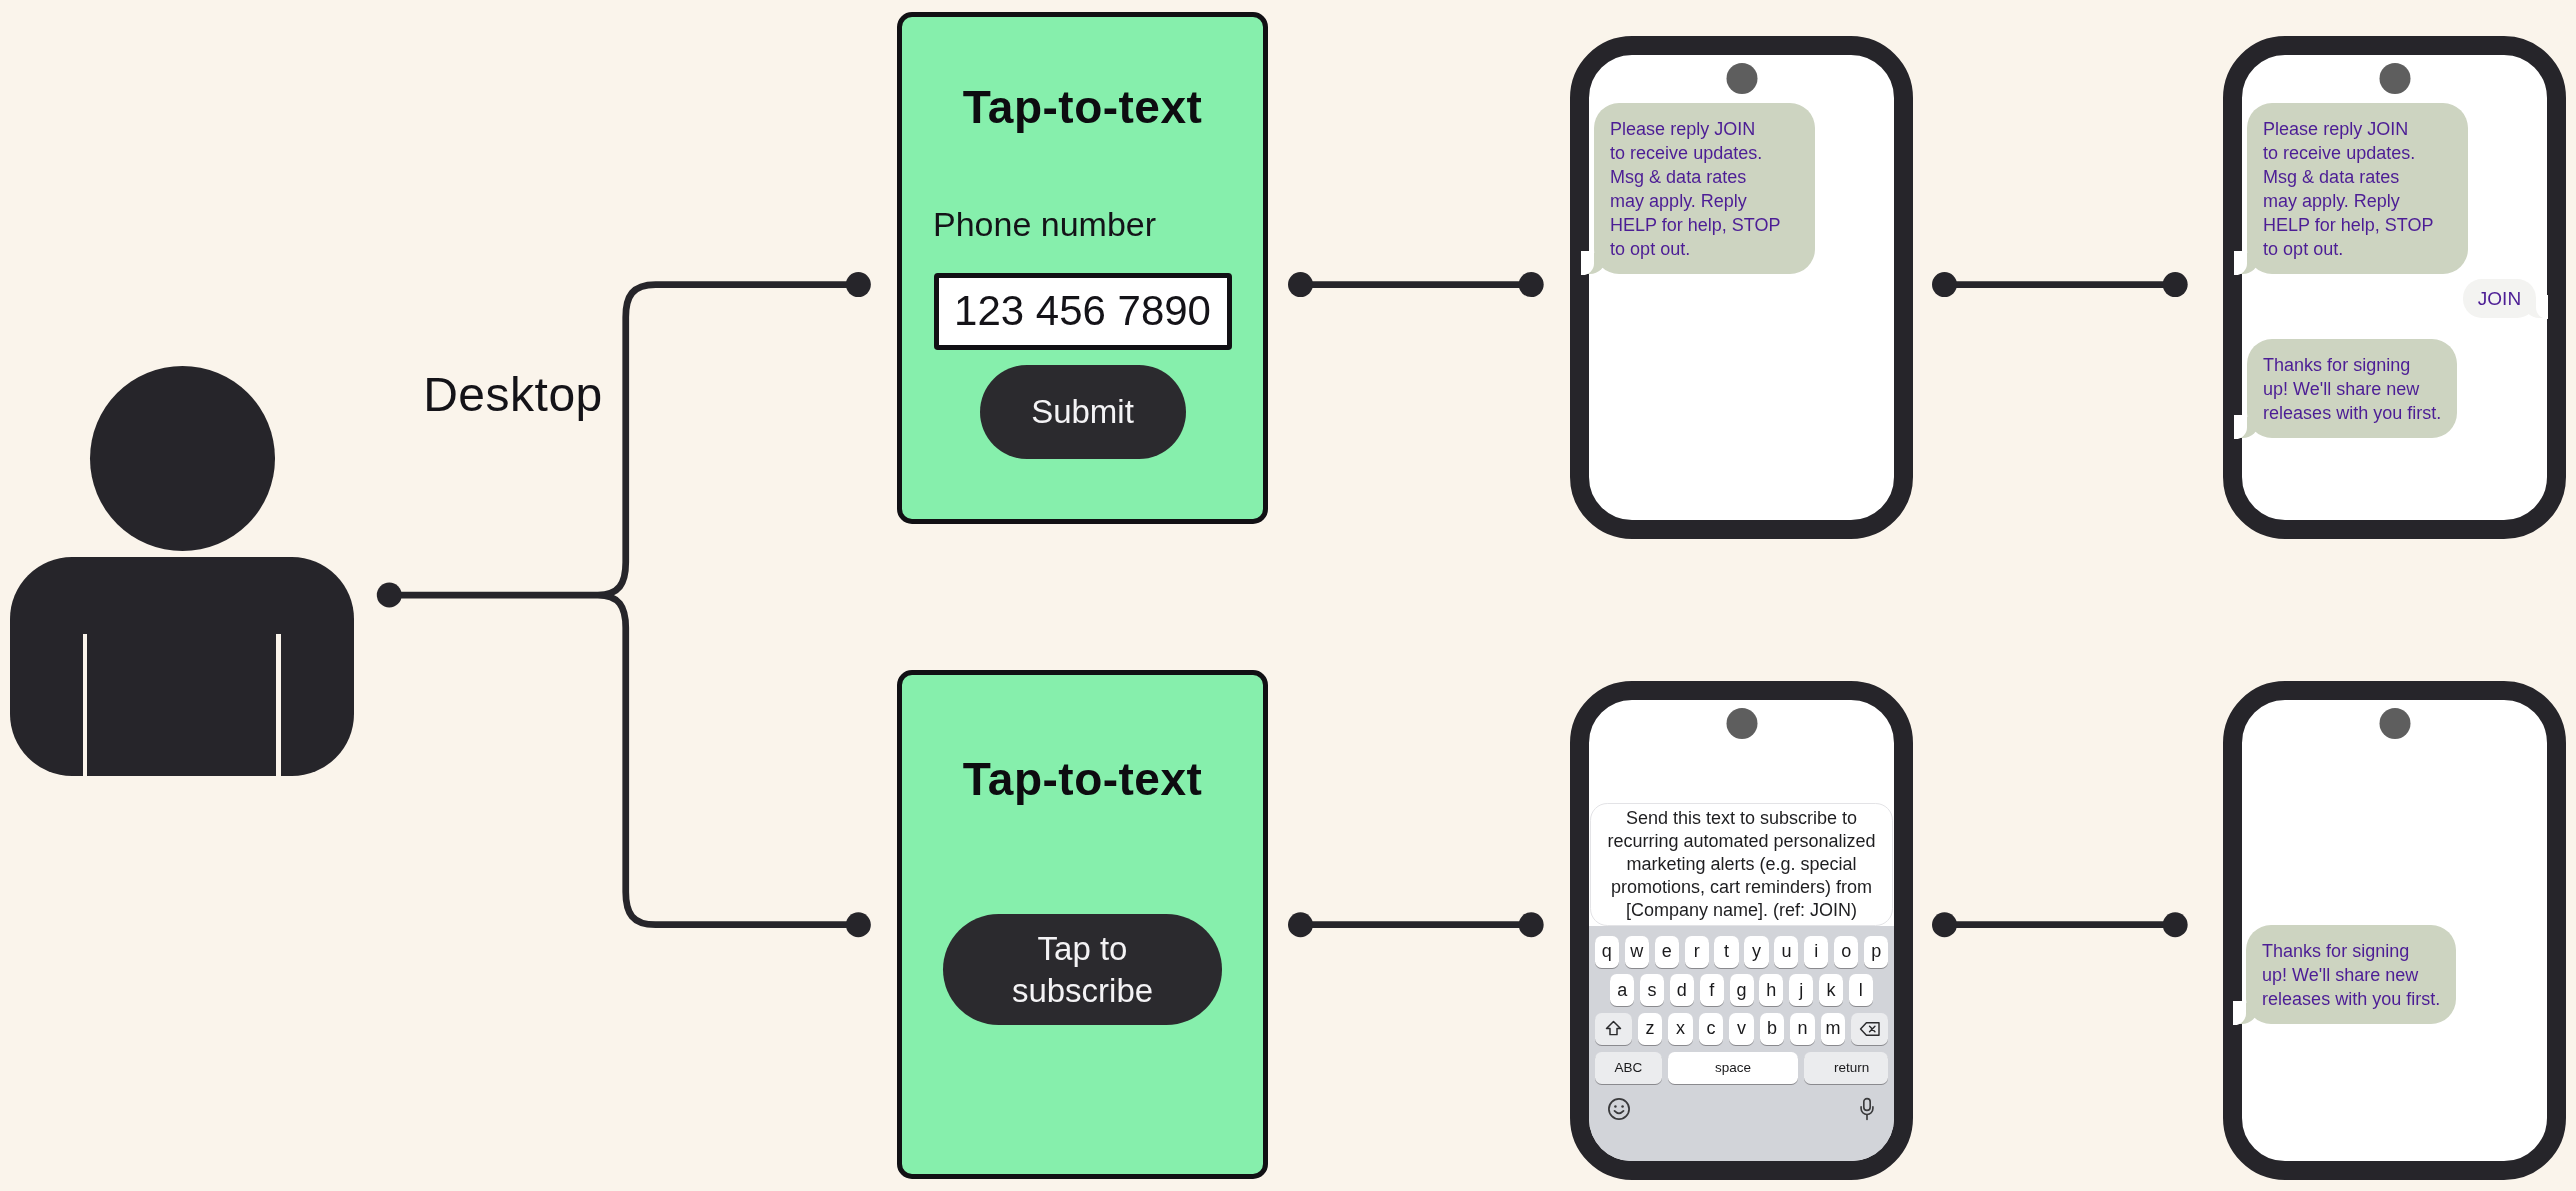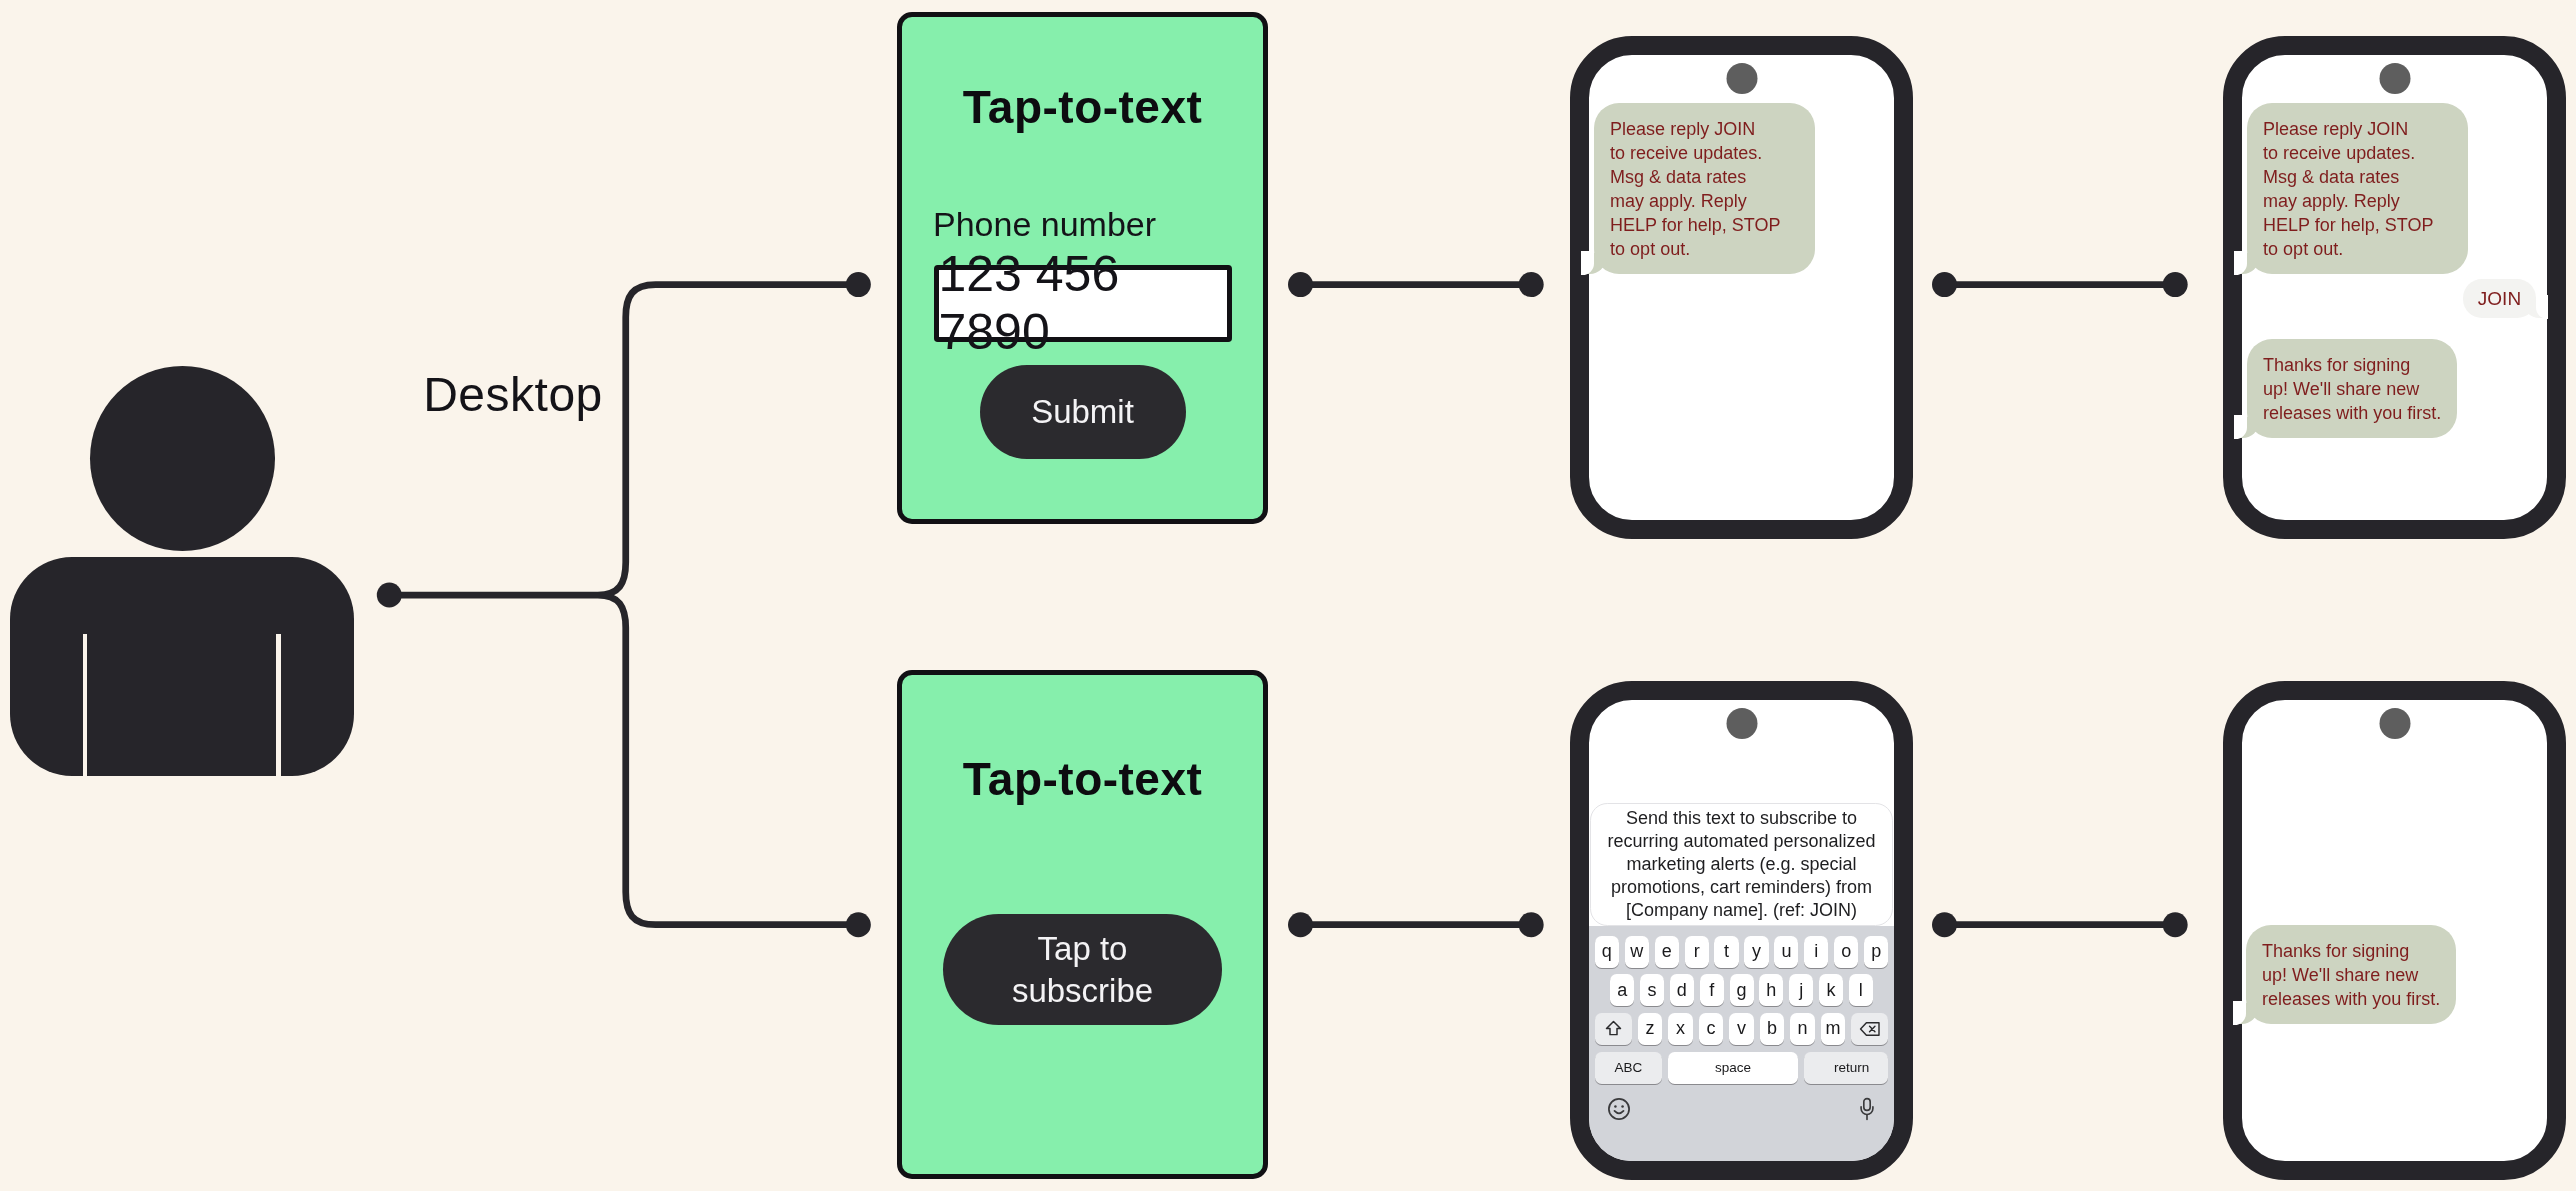--- a/index.html
+++ b/index.html
@@ -25,39 +25,39 @@
 
   
   .card{position:absolute;left:897px;width:371px;background:#86efac;border:5.8px solid #111014;
         border-radius:15px;box-sizing:border-box;}
   .card.desktop{top:11.5px;height:512px;}
   .card.mobile{top:670px;height:509px;}
   .card-title{position:absolute;left:0;right:0;text-align:center;font-size:46px;font-weight:bold;color:#0d0c10;letter-spacing:0.5px;}
   .card.desktop .card-title{top:63px;}
   .card.mobile .card-title{top:77px;}
   .field-label{position:absolute;left:31px;top:188px;font-size:34px;color:#141318;}
-  .phone-input{position:absolute;left:0;right:0;margin:8px auto;top:240px;width:298px;height:77px;background:#fff;
+  .phone-input{position:absolute;left:0;right:0;margin:16px auto;top:240px;width:298px;height:77px;background:#fff;
                border:5.8px solid #111014;border-radius:3.8px;box-sizing:border-box;display:flex;align-items:center;
-               justify-content:center;font-size:50px;color:#141318;}
+               justify-content:center;font-size:42px;color:#141318;}
   .pill-btn{position:absolute;left:0;right:0;margin:0 auto;background:#2B2A2E;color:#f4f3f5;border:none;
             display:flex;flex-direction:column;align-items:center;justify-content:center;cursor:pointer;
             font-family:inherit;}
   .submit-btn{top:348px;width:206px;height:94px;border-radius:47px;font-size:33px;}
   .subscribe-btn{top:239px;width:279px;height:111px;border-radius:56px;font-size:33px;line-height:42px;}
 
   
   .phone{position:absolute;width:343px;background:#fff;border:19px solid #26252A;border-radius:62px;box-sizing:border-box;}
   .phone.p1{left:1570px;top:36px;height:503px;}
   .phone.p2{left:2223px;top:36px;height:503px;}
   .phone.p3{left:1570px;top:681px;height:499px;}
   .phone.p4{left:2223px;top:681px;height:499px;}
   .camera{position:absolute;left:50%;transform:translateX(-50%);top:7.7px;width:31px;height:31px;border-radius:50%;background:#5E5E5E;}
 
   
-  .bubble{position:absolute;border-radius:25px;padding:13.5px 16.3px;font-size:18px;line-height:24px;color:#7f1d1d;
+  .bubble{position:absolute;border-radius:25px;padding:13.5px 16.3px;font-size:18px;line-height:24px;color:#4c1d95;
           box-sizing:border-box;z-index:0;}
   .bubble.green{background:#CDD4C1;}
   .bubble.gray{background:#F3F3F1;}
   .bubble.tail-left::before{content:"";position:absolute;z-index:-1;bottom:0;left:-8.7px;width:21px;height:21px;
           background:inherit;border-bottom-right-radius:16.3px;}
   .bubble.tail-left::after{content:"";position:absolute;z-index:-1;bottom:-1px;left:-12.5px;width:12.5px;height:24px;
           background:#fff;border-bottom-right-radius:11.5px;}
   .bubble.tail-right::before{content:"";position:absolute;z-index:-1;bottom:0;right:-8.7px;width:21px;height:21px;
           background:inherit;border-bottom-left-radius:16.3px;}
   .bubble.tail-right::after{content:"";position:absolute;z-index:-1;bottom:-1px;right:-12.5px;width:12.5px;height:24px;

